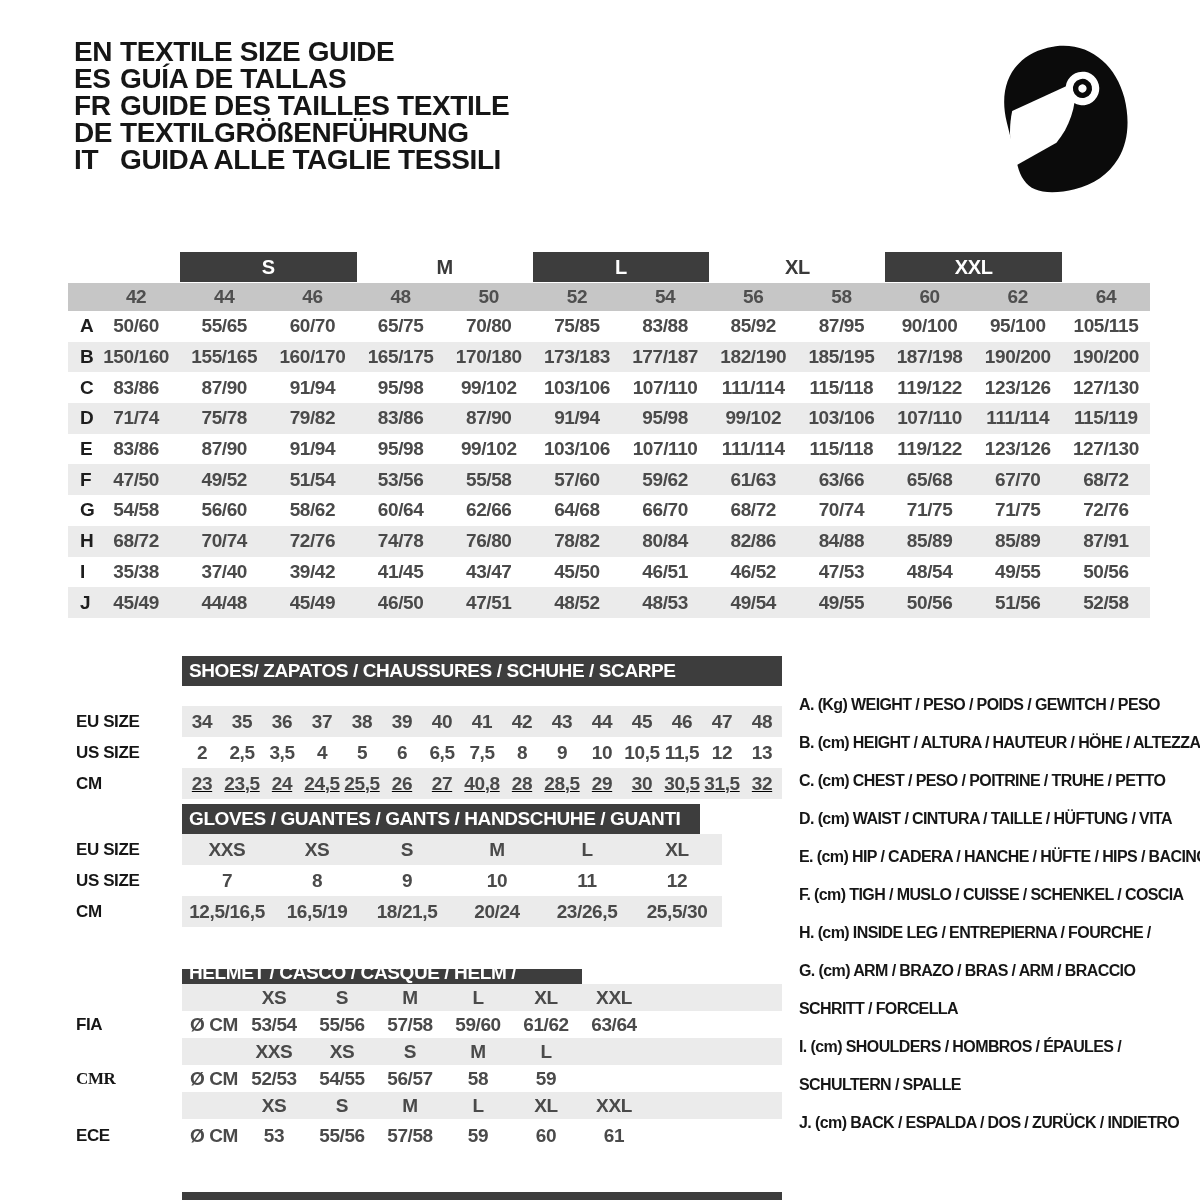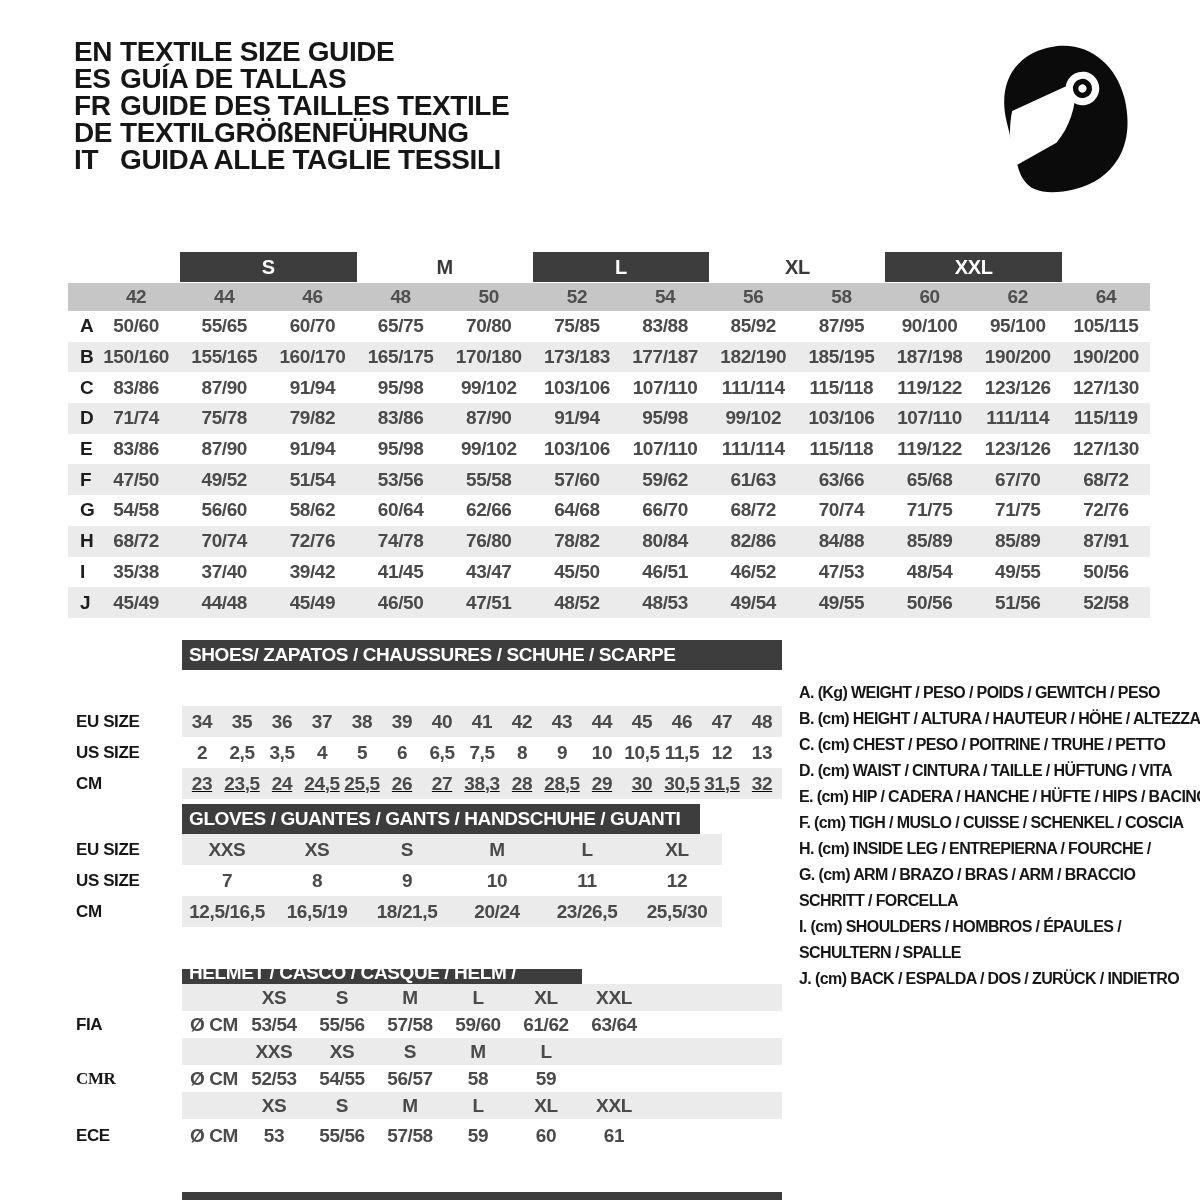--- a/index.html
+++ b/index.html
@@ -33,21 +33,21 @@
   .side-label{position:absolute;left:76px;display:flex;align-items:center;font-size:17px;color:#161616;}
   
   .shoes-grid{grid-template-columns:repeat(15,1fr);}
   
   .gloves-grid{grid-template-columns:repeat(6,1fr);}
   
   .helm-grid{grid-template-columns:58px 68px 68px 68px 68px 68px 68px 1fr;}
   .unit{justify-content:flex-start;padding-left:8px;color:#4a4a4a;}
   
   #legend{position:absolute;left:799px;top:680px;width:392px;}
-  .legend-line{height:26px;line-height:26px;font-size:16px;color:#161616;white-space:nowrap;letter-spacing:-0.6px;}
+  .legend-line{height:26px;line-height:26px;font-size:16px;color:#161616;white-space:nowrap;letter-spacing:-0.6px;margin-top:12px;}
   
   #cutoff-bar{position:absolute;left:182px;top:1192px;width:600px;height:8px;background:#3d3d3d;}
 </style>
 </head>
 <body>
 
 <div id="page">
 
   <div id="languages">
       <div class="lang-row">
@@ -252,21 +252,21 @@
         <div class="cell">48/52</div>
         <div class="cell">48/53</div>
         <div class="cell">49/54</div>
         <div class="cell">49/55</div>
         <div class="cell">50/56</div>
         <div class="cell">51/56</div>
         <div class="cell">52/58</div>
       </div>
     </div>
 
-  <div class="bar" style="left:182px;top:640px;width:600px;height:30px;">SHOES/ ZAPATOS / CHAUSSURES / SCHUHE / SCARPE</div>
+  <div class="bar" style="left:182px;top:656px;width:600px;height:30px;">SHOES/ ZAPATOS / CHAUSSURES / SCHUHE / SCARPE</div>
   <div class="side-label" style="top:706px;height:31px;">EU SIZE</div>
   <div class="side-label" style="top:737px;height:31px;">US SIZE</div>
   <div class="side-label" style="top:768px;height:31px;">CM</div>
   <div class="srow shoes-grid gray" style="left:182px;top:706px;width:600px;height:31px;">
       <div class="cell">34</div>
       <div class="cell">35</div>
       <div class="cell">36</div>
       <div class="cell">37</div>
       <div class="cell">38</div>
       <div class="cell">39</div>
@@ -298,21 +298,21 @@
       <div class="cell">13</div>
     </div>
   <div class="srow shoes-grid gray" style="left:182px;top:768px;width:600px;height:31px;text-decoration:underline;">
       <div class="cell">23</div>
       <div class="cell">23,5</div>
       <div class="cell">24</div>
       <div class="cell">24,5</div>
       <div class="cell">25,5</div>
       <div class="cell">26</div>
       <div class="cell">27</div>
-      <div class="cell">38,3</div>
+      <div class="cell">40,8</div>
       <div class="cell">28</div>
       <div class="cell">28,5</div>
       <div class="cell">29</div>
       <div class="cell">30</div>
       <div class="cell">30,5</div>
       <div class="cell">31,5</div>
       <div class="cell">32</div>
     </div>
 
   <div class="bar" style="left:182px;top:804px;width:518px;height:30px;">GLOVES / GUANTES / GANTS / HANDSCHUHE / GUANTI</div>

